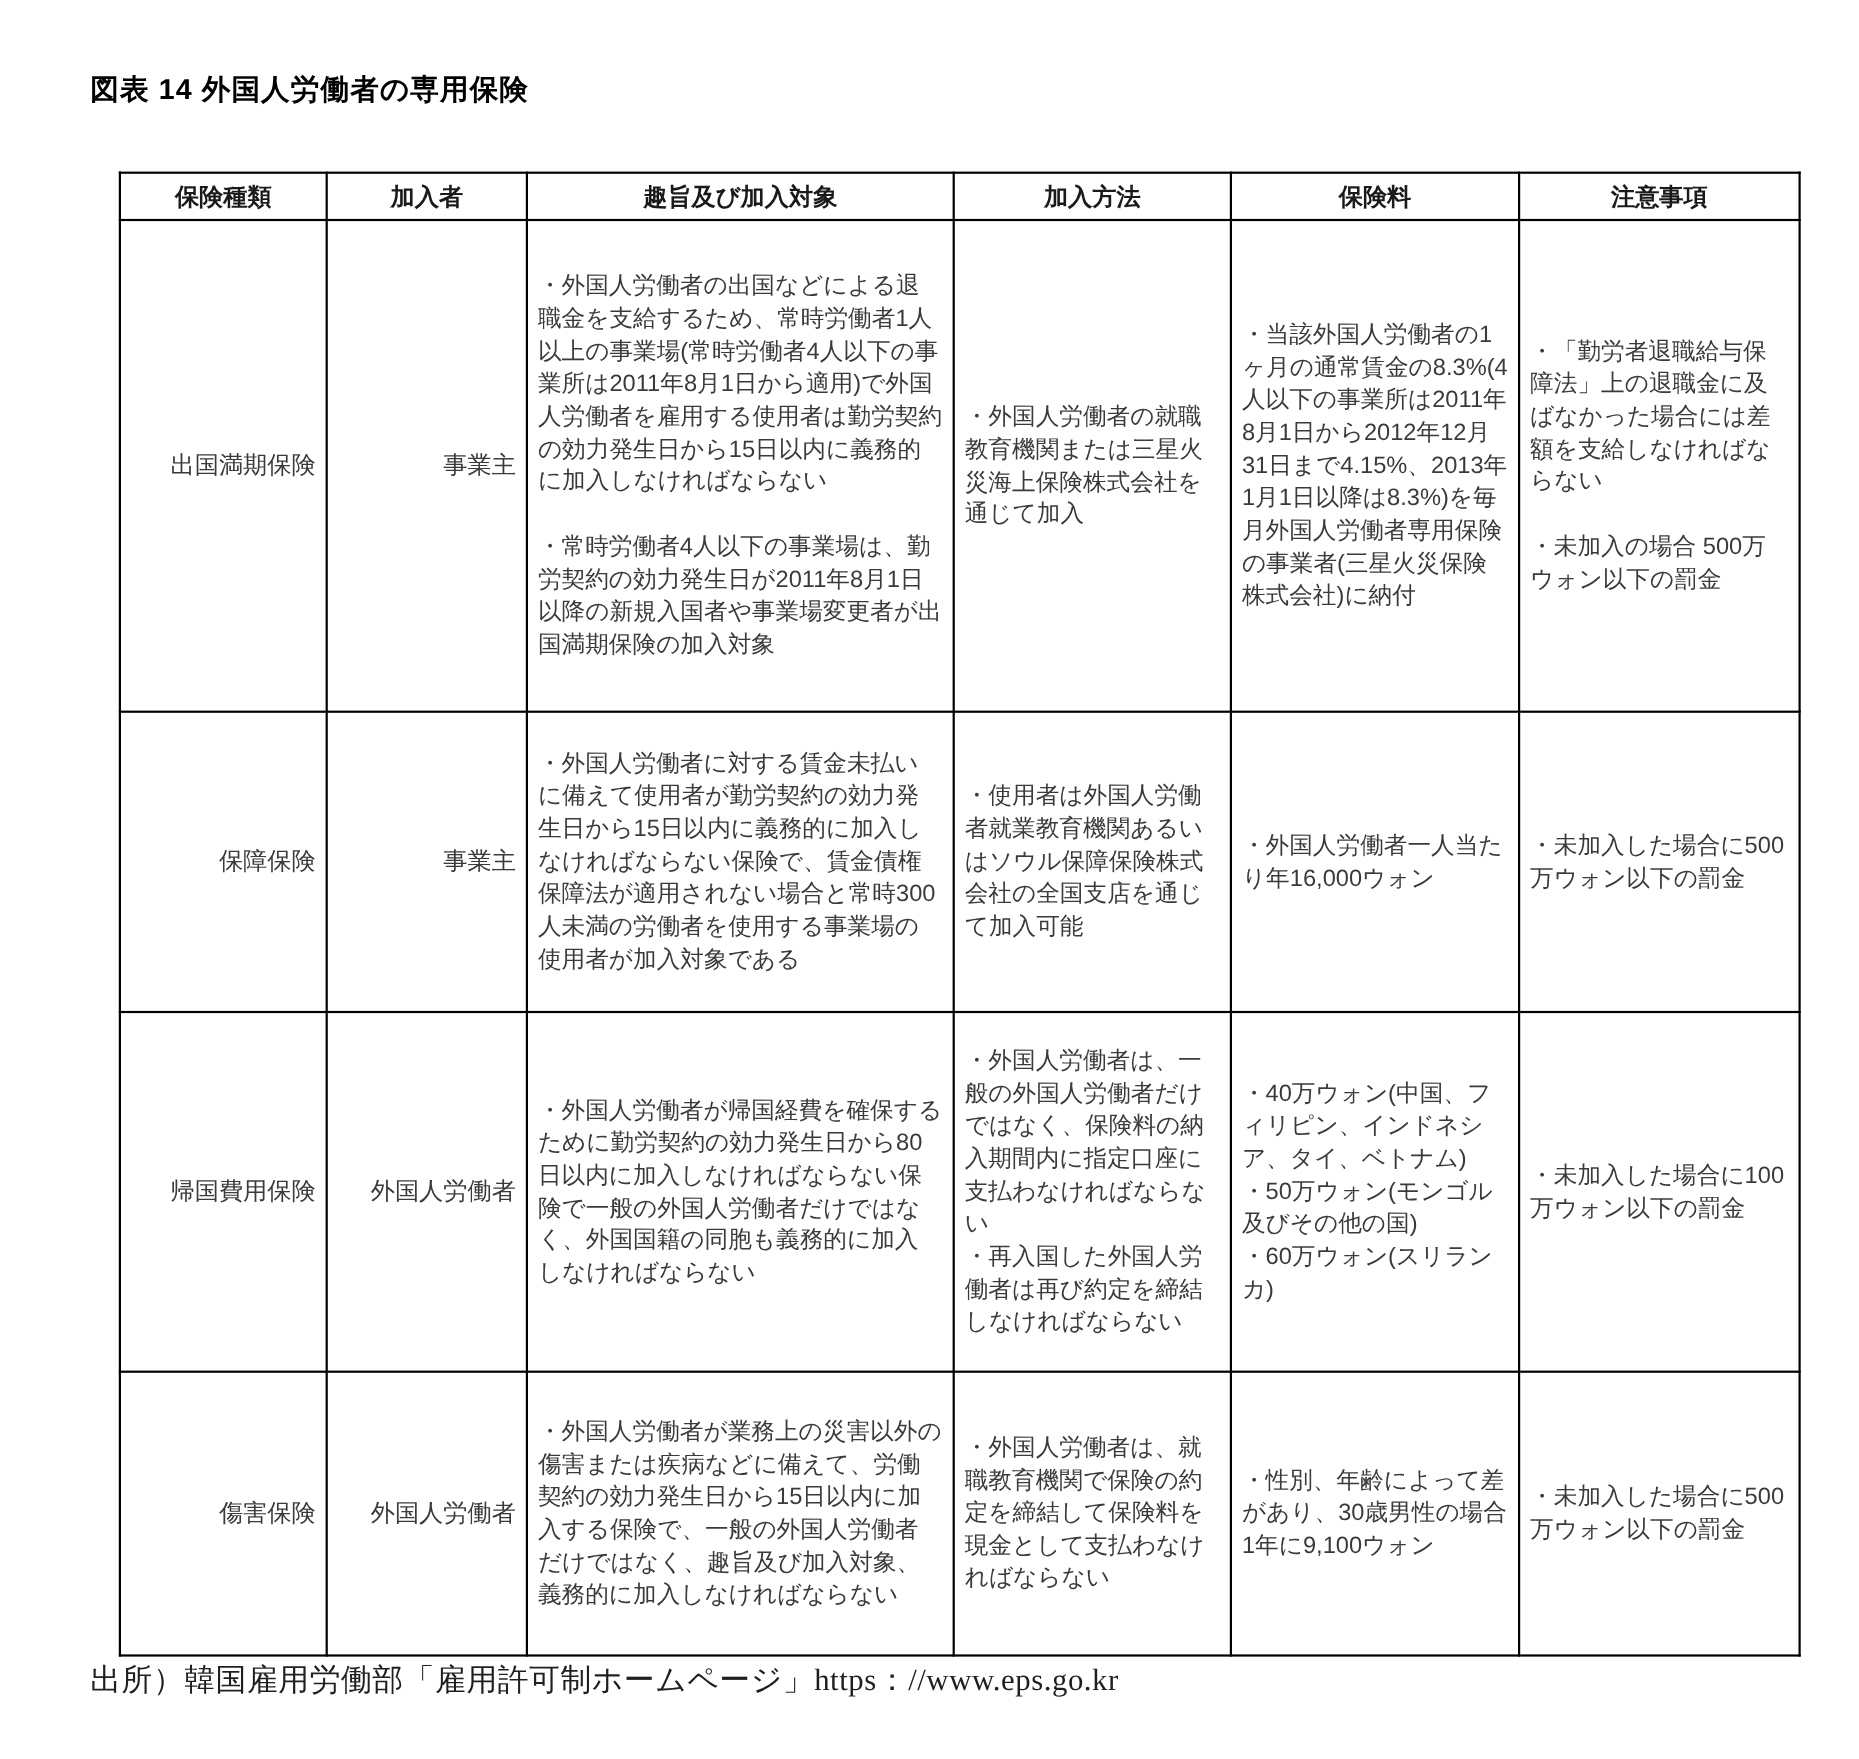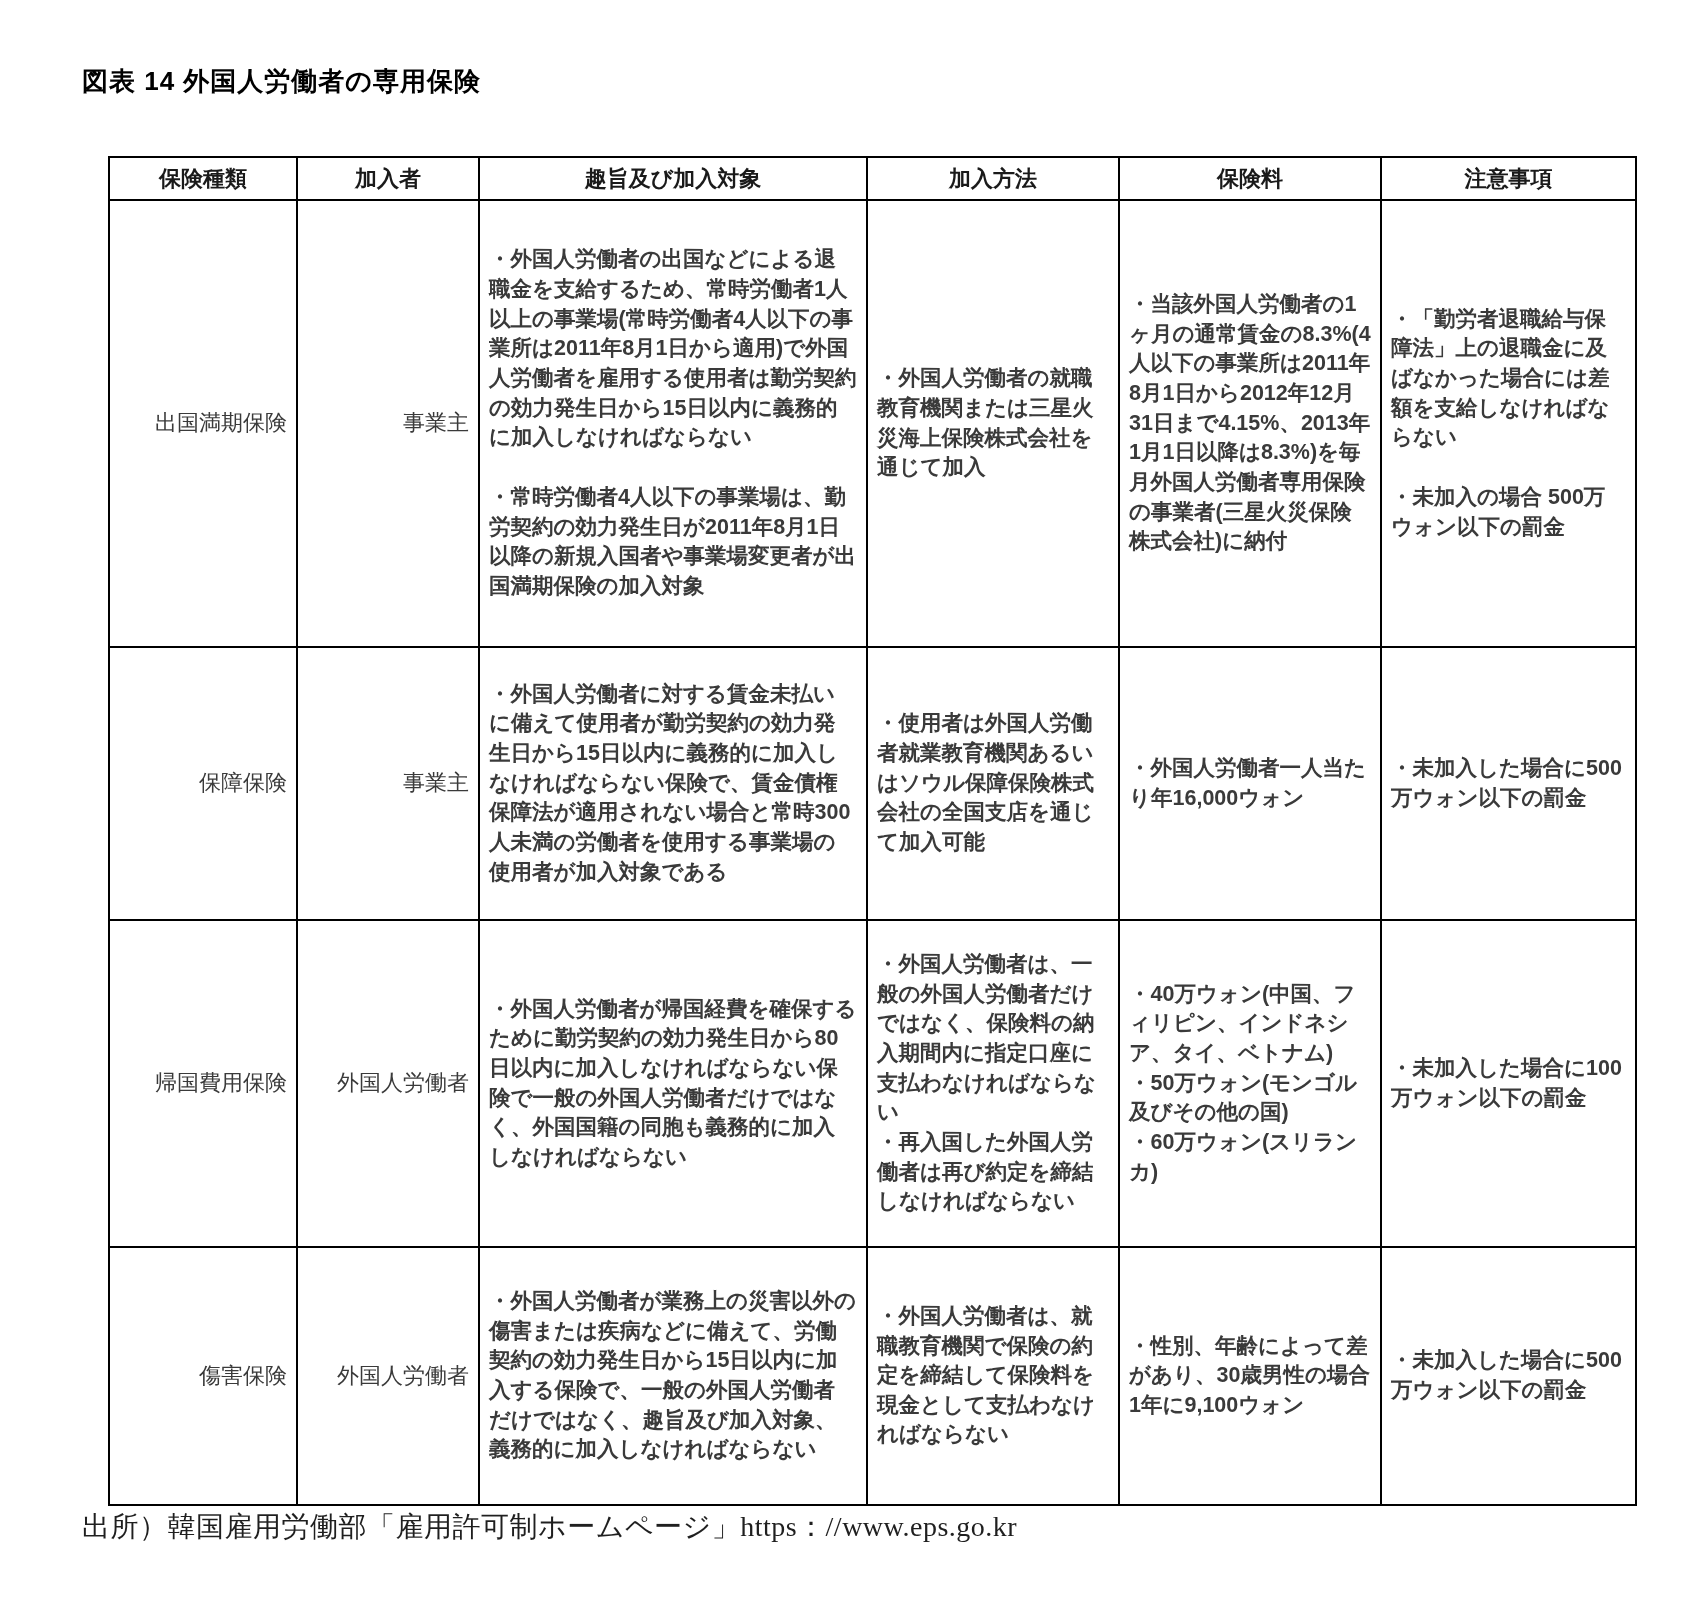--- a/index.html
+++ b/index.html
@@ -55,21 +55,20 @@
     font-size: 21.5px;
     line-height: 1.38;
     padding: 8px 9px;
   }
   .insurance-table td.center-cell {
     text-align: right;
     font-size: 22px;
   }
   .insurance-table td.text-cell {
     text-align: left;
-    font-weight: bold;
   }
   .para { margin: 0; }
   .spacer { height: 1.4em; }
   tbody tr.row-0 { height: 447px; }
   tbody tr.row-1 { height: 273px; }
   tbody tr.row-2 { height: 327px; }
   tbody tr.row-3 { height: 258px; }
   .doc-footer {
     position: absolute;
     top: 1508px;

